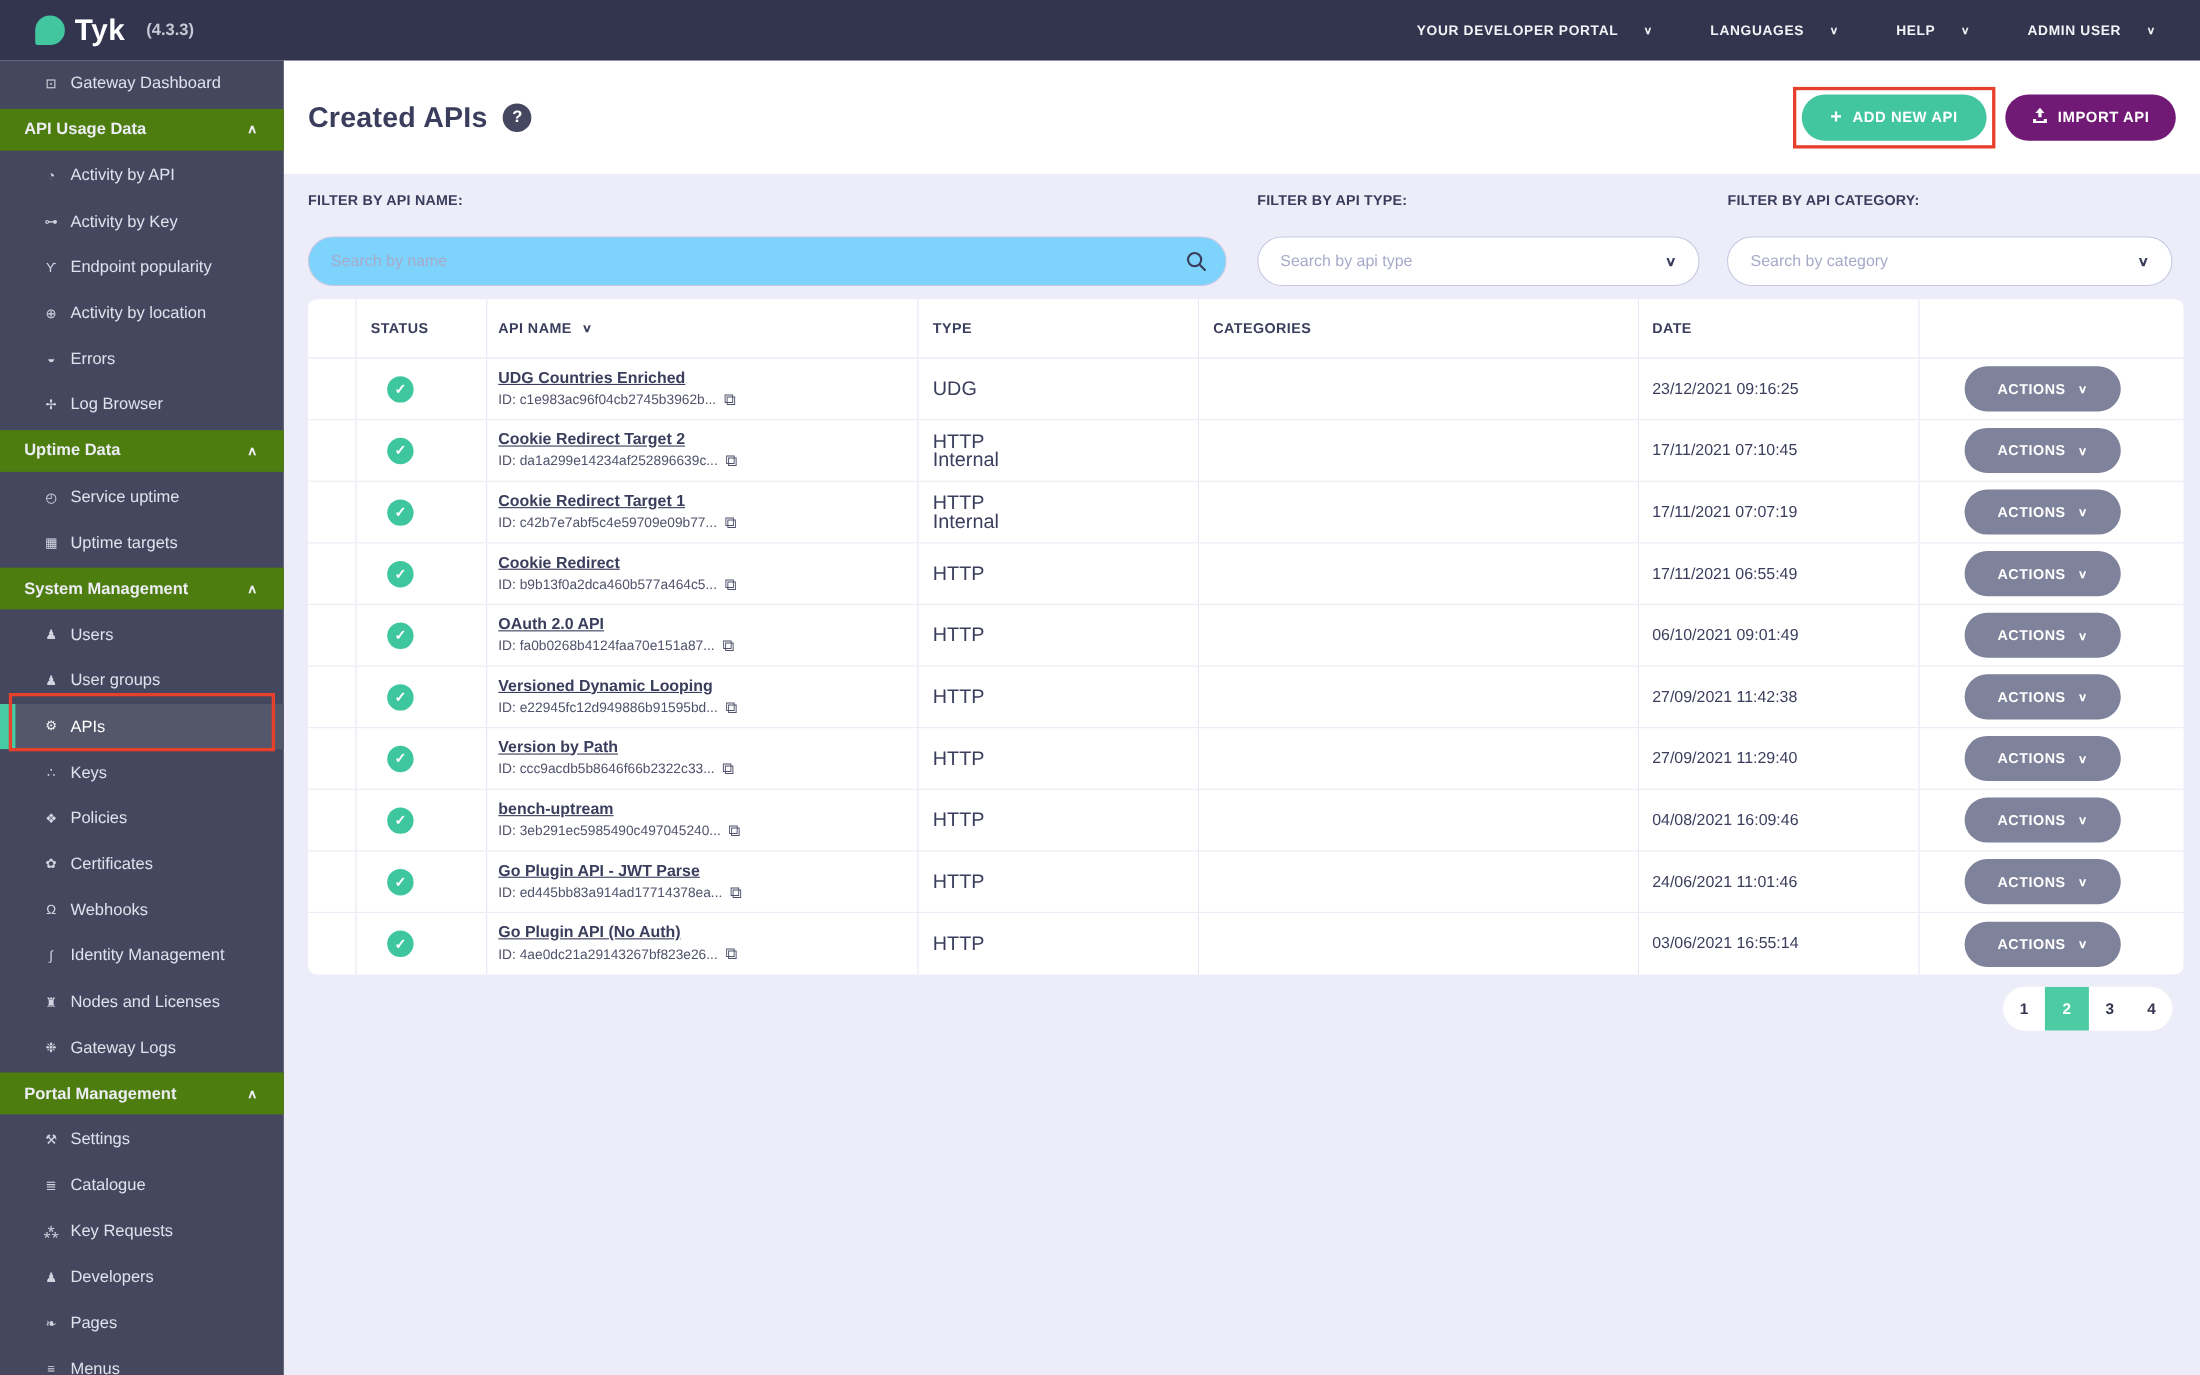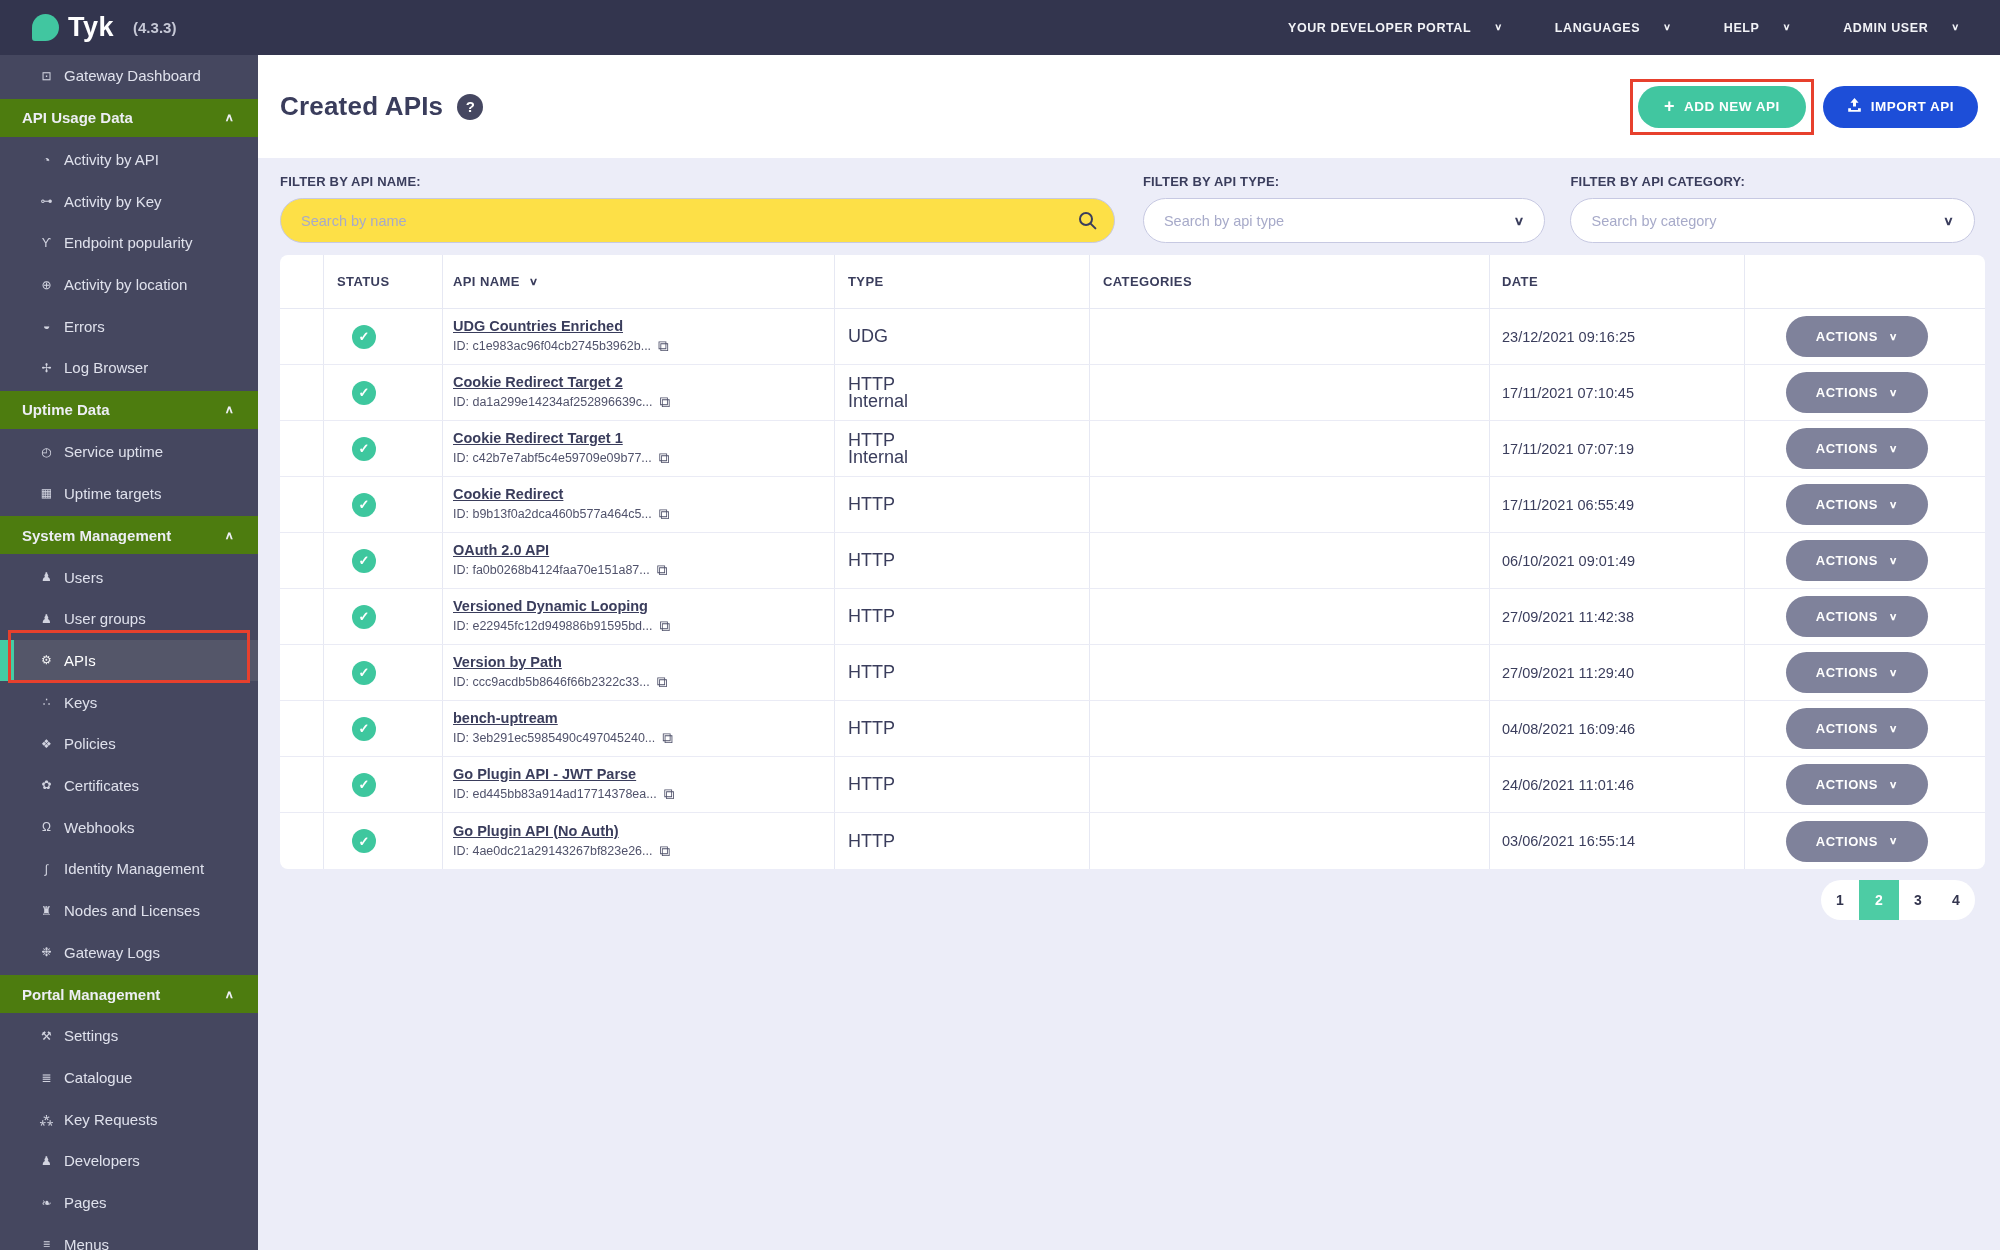--- a/index.html
+++ b/index.html
@@ -31,31 +31,31 @@
   
   .main { margin-left: 258px; height: 1195px; background: #ECEDF8; }
   .band { height: 103px; background: #FFFFFF; display: flex; align-items: center; padding: 0 22px 0 22px; }
   .page-title { font-size: 26px; font-weight: 600; color: #3A3D5C; letter-spacing: .2px; }
   .help-circle { width: 26px; height: 26px; border-radius: 50%; background: #454761; color: #FFF; font-size: 15px; font-weight: bold; display: flex; align-items: center; justify-content: center; margin-left: 14px; cursor: pointer; }
   .band-spacer { flex: 1; }
   .annot-add { border: 3px solid #E7402D; padding: 4px 5px; margin-right: 9px; }
   .btn { height: 42px; border: none; border-radius: 21px; display: flex; align-items: center; gap: 9px; font-family: "Liberation Sans", sans-serif; font-size: 13.5px; font-weight: bold; letter-spacing: .5px; color: #FFF; cursor: pointer; }
   .btn-add { background: #41C6A0; padding: 0 26px; }
   .btn-add .plus { font-size: 18px; font-weight: bold; }
-  .btn-import { background: #1d4ed8; padding: 16px 24px; }
+  .btn-import { background: #701a75; padding: 16px 24px; }
 
   
   .filters { display: flex; padding: 16px 25px 0 22px; }
   .fcol { display: flex; flex-direction: column; }
   .fcol1 { width: 840px; margin-right: 28px; }
   .fcol2 { width: 405px; margin-right: 25px; }
   .fcol3 { width: 407px; }
-  .flabel { font-size: 13px; font-weight: bold; color: #3A3D5C; letter-spacing: .2px; margin-bottom: 9px; }
+  .flabel { font-size: 13px; font-weight: bold; color: #3A3D5C; letter-spacing: .2px; margin-bottom: 26px; }
   .finput-wrap { position: relative; }
-  .finput { width: 100%; height: 45px; border: 1.5px solid #C7C9E2; border-radius: 22.5px; background: #fde047; padding: 0 48px 0 20px; font-family: "Liberation Sans", sans-serif; font-size: 14.5px; color: #3A3D5C; outline: none; }
+  .finput { width: 100%; height: 45px; border: 1.5px solid #C7C9E2; border-radius: 22.5px; background: #7dd3fc; padding: 0 48px 0 20px; font-family: "Liberation Sans", sans-serif; font-size: 14.5px; color: #3A3D5C; outline: none; }
   .finput::placeholder { color: #A7AAC9; }
   .search-ic { position: absolute; right: 18px; top: 13px; }
   .fselect { height: 45px; border: 1.5px solid #C7C9E2; border-radius: 22.5px; background: #FFF; display: flex; align-items: center; padding: 0 20px; cursor: pointer; }
   .fselect .ph { font-size: 14.5px; color: #A7AAC9; }
   .fselect .chev { margin-left: auto; font-size: 15px; color: #3A3D5C; font-weight: 600; transform: scaleY(.8); }
 
   
   .table { width: 1705px; margin: 12px 0 0 22px; background: #FFF; border-radius: 8px; overflow: hidden; }
   .thead { height: 54px; display: flex; border-bottom: 1px solid #E6E8F3; }
   .trow { height: 56px; display: flex; border-bottom: 1px solid #EAEBF5; }

